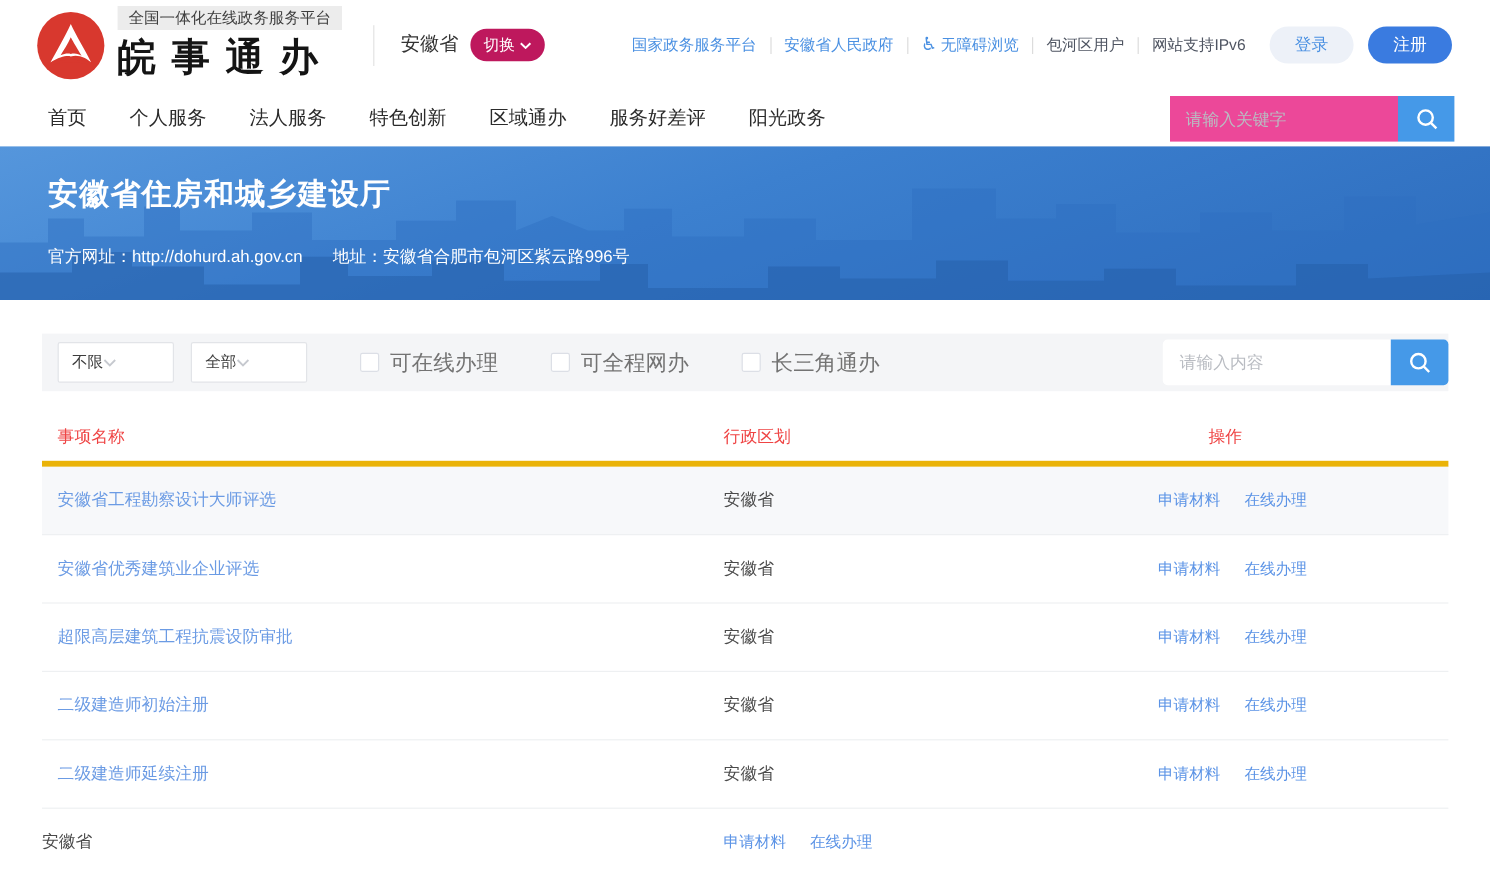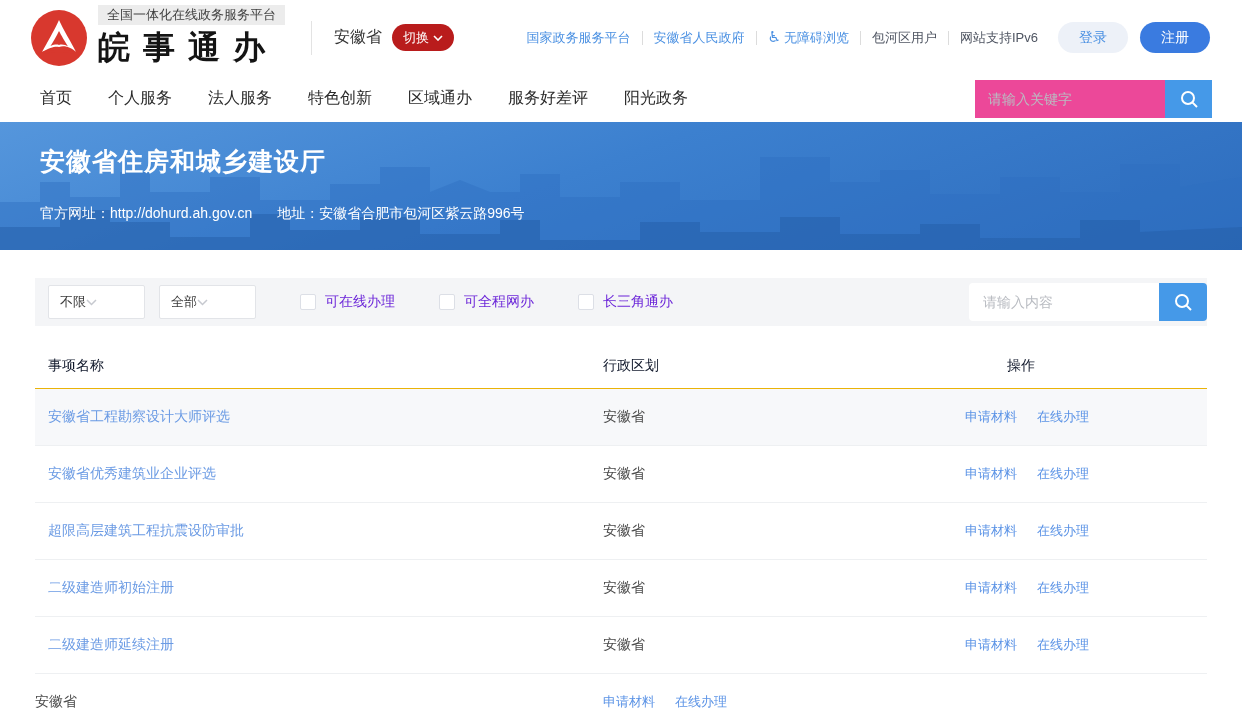--- a/index.html
+++ b/index.html
@@ -40,21 +40,21 @@
     margin-left: 26px;
     padding-left: 22px;
     border-left: 1px solid #e3e3e3;
     height: 34px;
     display: flex;
     align-items: center;
   }
   .region-name { font-size: 16px; color: #333; }
   .switch-btn {
     margin-left: 10px;
-    background: #b91c1c;
+    background: #be185d;
     color: #fff;
     font-size: 13px;
     border: none;
     border-radius: 15px;
     height: 27px;
     padding: 0 11px;
     display: flex;
     align-items: center;
     gap: 4px;
     cursor: pointer;
@@ -186,21 +186,21 @@
     margin-right: 44px;
     cursor: pointer;
   }
   .checkbox {
     width: 16px; height: 16px;
     background: #fff;
     border: 1px solid #dcdfe6;
     border-radius: 2px;
     margin-right: 9px;
   }
-  .check-label { font-size: 14px; color: #6d28d9; }
+  .check-label { font-size: 18px; color: #737373; }
   .filter-search { margin-left: auto; display: flex; }
   .filter-search input {
     width: 190px; height: 38px;
     background: #fff;
     border: none;
     border-radius: 4px 0 0 4px;
     padding: 0 14px;
     font-size: 14px;
     color: #333;
     outline: none;
@@ -211,22 +211,22 @@
   
   .table { margin-top: 18px; }
   .thead, .trow {
     display: grid;
     grid-template-columns: 568px 362px 1fr;
     align-items: center;
   }
   .thead {
     height: 45px;
     font-size: 14px;
-    color: #0f172a;
-    border-bottom: 1px solid #eab308;
+    color: #ef4444;
+    border-bottom: 5px solid #eab308;
   }
   .th-name { padding-left: 13px; }
   .th-action { padding-left: 42px; }
   .trow {
     height: 57px;
     border-bottom: 1px solid #eef0f2;
     font-size: 14px;
   }
   .trow.hl { background: #f7f8fa; }
   .cell-name { padding-left: 13px; }

